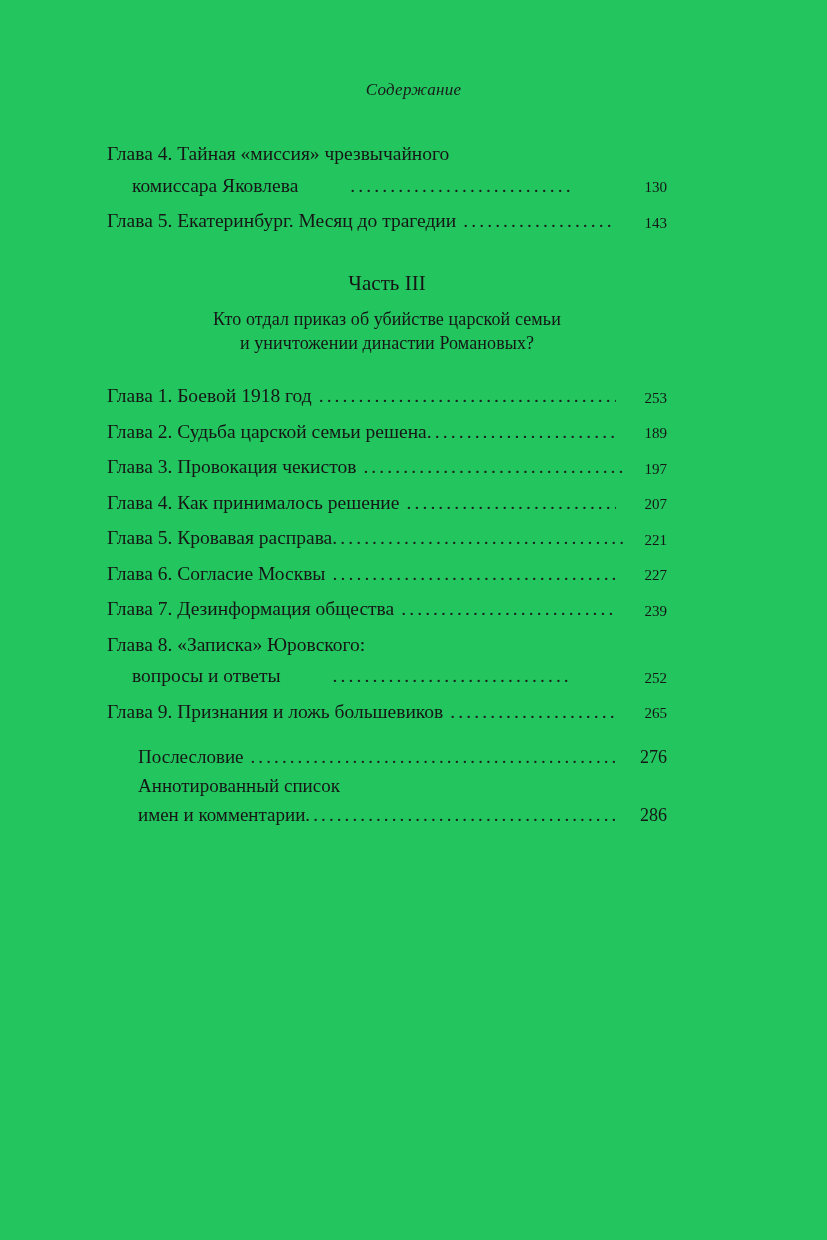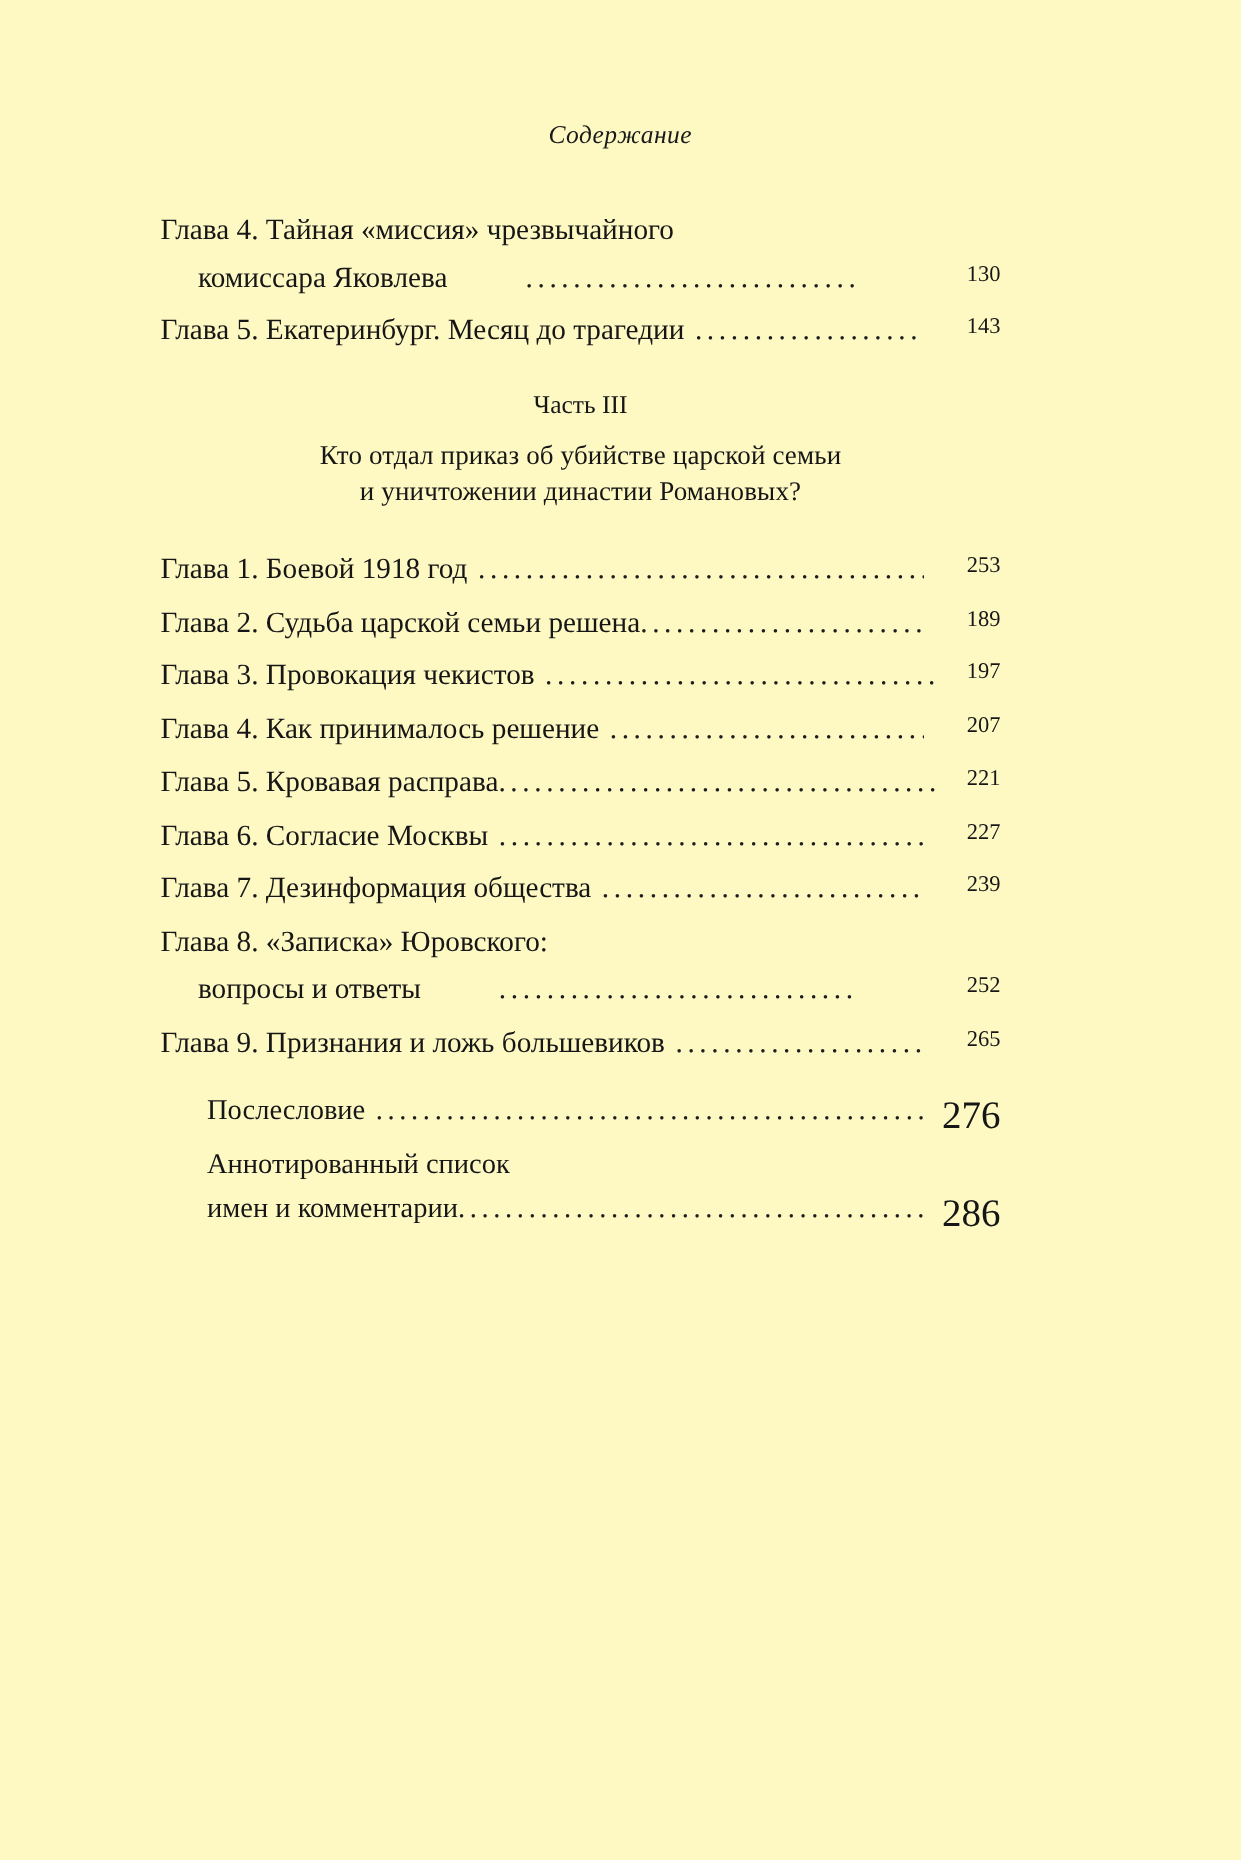--- a/index.html
+++ b/index.html
@@ -13,21 +13,21 @@
     height: 1240px;
     position: relative;
     font-family: "Liberation Serif", "DejaVu Serif", serif;
     color: #161616;
     -webkit-font-smoothing: antialiased;
   }
 
   .page {
     position: absolute;
     inset: 0;
-    background: #fef9c3;
+    background: #22c55e;
     padding-left: 36px;
   }
 
   
   .running-head {
     position: absolute;
     left: 0;
     right: 0;
     top: 80px;
     text-align: center;
@@ -43,21 +43,21 @@
     left: 107px;
     top: 128px;
     width: 560px;
   }
 
   
   .entry { margin: 0; }
 
   .line {
     display: flex;
-    align-items: flex-start;
+    align-items: flex-end;
     font-size: 19.5px;
     line-height: 1.0;
     white-space: nowrap;
     min-height: 0;
   }
   .entry.chapter > .line { padding-top: 16px; }
   .entry.chapter > .line.cont { padding-top: 12px; gap: 45px; }
 
   .label {
     flex: 0 0 auto;
@@ -97,38 +97,39 @@
   .pageno.loose { margin-left: 9px; }
 
   .line.noleader .leader { visibility: hidden; }
 
   
   .part {
     text-align: center;
     padding-top: 30px;
   }
   .part-number {
-    font-size: 17px;
+    font-size: 21px;
     line-height: 1.0;
     padding-bottom: 13px;
+    margin-top: 12px;
   }
   .part-title-line {
     font-size: 18px;
     line-height: 1.38;
     letter-spacing: 0.1px;
   }
   .part-spacer { height: 14px; }
 
   
   .backmatter { padding-top: 20px; }
   .backmatter .line { padding-top: 10px; font-size: 19px; }
   .backmatter .label { padding-left: 31px; }
   .backmatter .line.first { padding-top: 6px; }
   .backmatter .leader::before { font-size: 19px; }
-  .backmatter .pageno { font-size: 26px; }
+  .backmatter .pageno { font-size: 18px; }
 </style>
 </head>
 <body>
 
 <div class="page">
 
   <div class="running-head">Содержание</div>
 
   <div class="toc">
 

